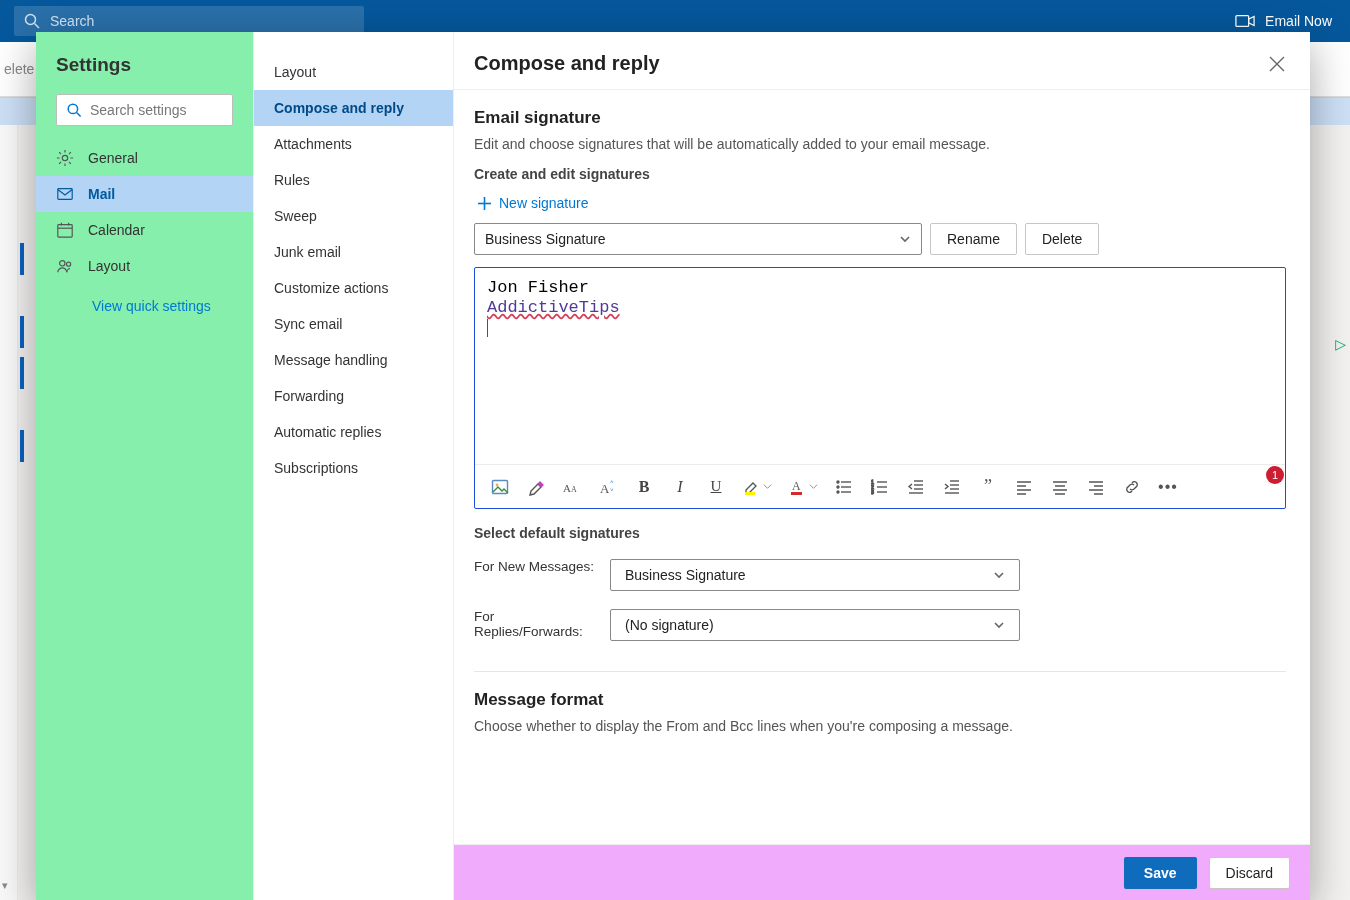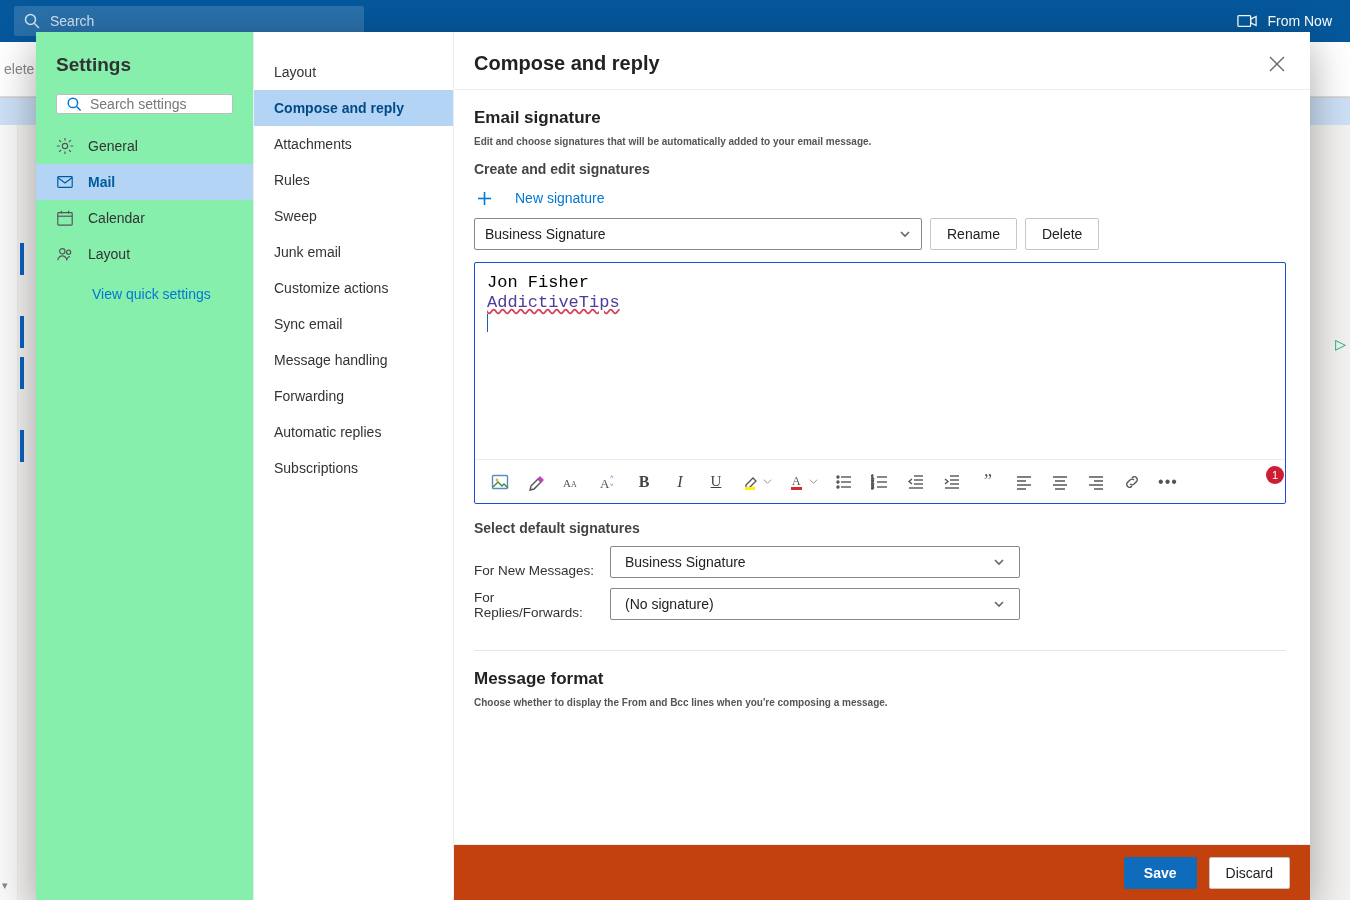--- a/index.html
+++ b/index.html
@@ -55,21 +55,21 @@
   .col1 {
     width: 218px;
     background: #86efac;
     border-right: 1px solid #eeeeee;
     padding-top: 22px;
     display:flex; flex-direction:column;
   }
   .settings-title { font-size: 19px; font-weight:600; color:#333; padding: 0 20px 18px 20px;}
   .search-settings {
     margin: 0 20px 14px 20px;
-    height:20px; border:1px solid #bdbdbd; border-radius:2px;
+    height:32px; border:1px solid #bdbdbd; border-radius:2px;
     display:flex; align-items:center; padding:0 10px; gap:8px;
     color:#777; font-size:14px; background:#fff;
   }
   .search-settings svg { width:15px;height:15px; stroke:#0078d4; fill:none; stroke-width:1.6;}
   .cat-item {
     height:36px; display:flex; align-items:center; gap:14px;
     padding: 0 20px; font-size:14px; color:#333; cursor:pointer;
   }
   .cat-item.active { background:#b3d4f5; font-weight:600; color:#005a9e;}
   .cat-item svg { width:18px; height:18px; stroke:#555; fill:none; stroke-width:1.3;}
@@ -91,24 +91,24 @@
   
   .panel { flex:1; display:flex; flex-direction:column; position:relative;}
   .panel-head { display:flex; align-items:center; justify-content:space-between; padding:20px 24px 14px 20px; border-bottom:1px solid #eee;}
   .panel-title { font-size:20px; font-weight:600; color:#222;}
   .close-x { width:18px;height:18px; stroke:#666; stroke-width:1.3; cursor:pointer;}
   .panel-body { flex:1; overflow-y:auto; padding: 18px 24px 20px 20px;}
   .panel-body::-webkit-scrollbar { width:10px;}
   .panel-body::-webkit-scrollbar-thumb { background:#c8c8c8; border-radius:5px;}
 
   .sec-h { font-size:17px; font-weight:600; color:#222; margin-bottom:8px;}
-  .sec-desc { font-size:10px; color:#555; margin-bottom:14px;font-weight:bold;}
+  .sec-desc { font-size:14px; color:#555; margin-bottom:14px;}
   .sec-sub { font-size:14px; font-weight:600; color:#444; margin-bottom:10px;}
 
-  .new-sig { display:flex; gap:24px; align-items:center; color:#0078d4; font-size:14px; cursor:pointer; margin:13px 0 12px 4px;}
+  .new-sig { display:flex; gap:8px; align-items:center; color:#0078d4; font-size:14px; cursor:pointer; margin:13px 0 12px 4px;}
   .new-sig svg {width:13px;height:13px; stroke:#0078d4; stroke-width:1.6;}
 
   .sig-controls { display:flex; gap:8px; margin-bottom:12px;}
   .sig-select {
     flex:0 0 448px; height:32px; border:1px solid #8a8886; border-radius:2px;
     display:flex; align-items:center; justify-content:space-between;
     padding:0 10px; font-size:14px; color:#222; cursor:pointer; background:#fff;
   }
   .chev-svg { width:12px; height:12px; stroke:#666; fill:none; stroke-width:1.6;}
   .btn-outline {
@@ -127,32 +127,32 @@
   .editor-body .line2 { color:#4f3b99; text-decoration:underline; text-decoration-color:#d73c55; text-decoration-style:wavy;}
   .editor-body .caret { border-left:1.5px solid #1a5fa6; height:18px; display:inline-block; vertical-align:middle;}
   .toolbar {
     height:44px; border-top:1px solid #ececec; display:flex; align-items:center; gap:14px; padding:0 14px;
   }
   .tb-btn { width:22px; height:22px; display:flex; align-items:center; justify-content:center; cursor:pointer; color:#555;}
   .tb-btn svg { width:18px; height:18px; }
   .tb-btn.split { width:32px;}
   .tb-btn .mini-chev { width:9px;height:9px; stroke:#888; margin-left:2px;}
 
-  .def-sig-row { display:flex; align-items:flex-end; gap:10px; margin:10px 0;}
+  .def-sig-row { display:flex; align-items:flex-start; gap:10px; margin:18px 0;}
   .def-sig-label { width:126px; font-size:13.5px; color:#333;}
   .def-sig-select {
     width: 410px; height:32px; border:1px solid #8a8886; border-radius:2px;
     display:flex; align-items:center; justify-content:space-between;
     padding:0 14px; font-size:14px; color:#222; cursor:pointer;
   }
   hr.sep { border:none; border-top:1px solid #e6e6e6; margin:30px 0 18px 0;}
 
   .panel-footer {
     height:56px; border-top:1px solid #eee; display:flex; align-items:center; justify-content:flex-end;
-    gap:12px; padding-right:20px; background:#c2410c;
+    gap:12px; padding-right:20px; background:#f0abfc;
   }
   .btn-primary {
     height:32px; padding:0 20px; background:#0f6cbd; border:none; color:#fff; font-size:14px;
     border-radius:2px; cursor:pointer; font-weight:600;
   }
 </style>
 </head>
 <body>
 
 <div class="topbar">
@@ -162,21 +162,21 @@
         <line x1="10.5" y1="10.5" x2="15" y2="15" stroke="#d0e3f3" stroke-width="1.5"></line>
       </svg>
     <span>Search</span>
   </div>
   <div class="spacer"></div>
   <div class="meet-now">
     <svg viewBox="0 0 22 14">
         <rect x="1" y="1" width="14" height="12" rx="1"></rect>
         <path d="M15 5 L21 2 L21 12 L15 9 Z"></path>
       </svg>
-    <span>From Now</span>
+    <span>Email Now</span>
   </div>
 </div>
 <div class="bg-row2">
     <span>elete</span>
   </div>
 <div class="bg-mid"></div>
 <div class="bg-col">
     <span class="chev">▾</span>
   </div>
 <div class="bg-blue-tick" style="top:243px"></div>

